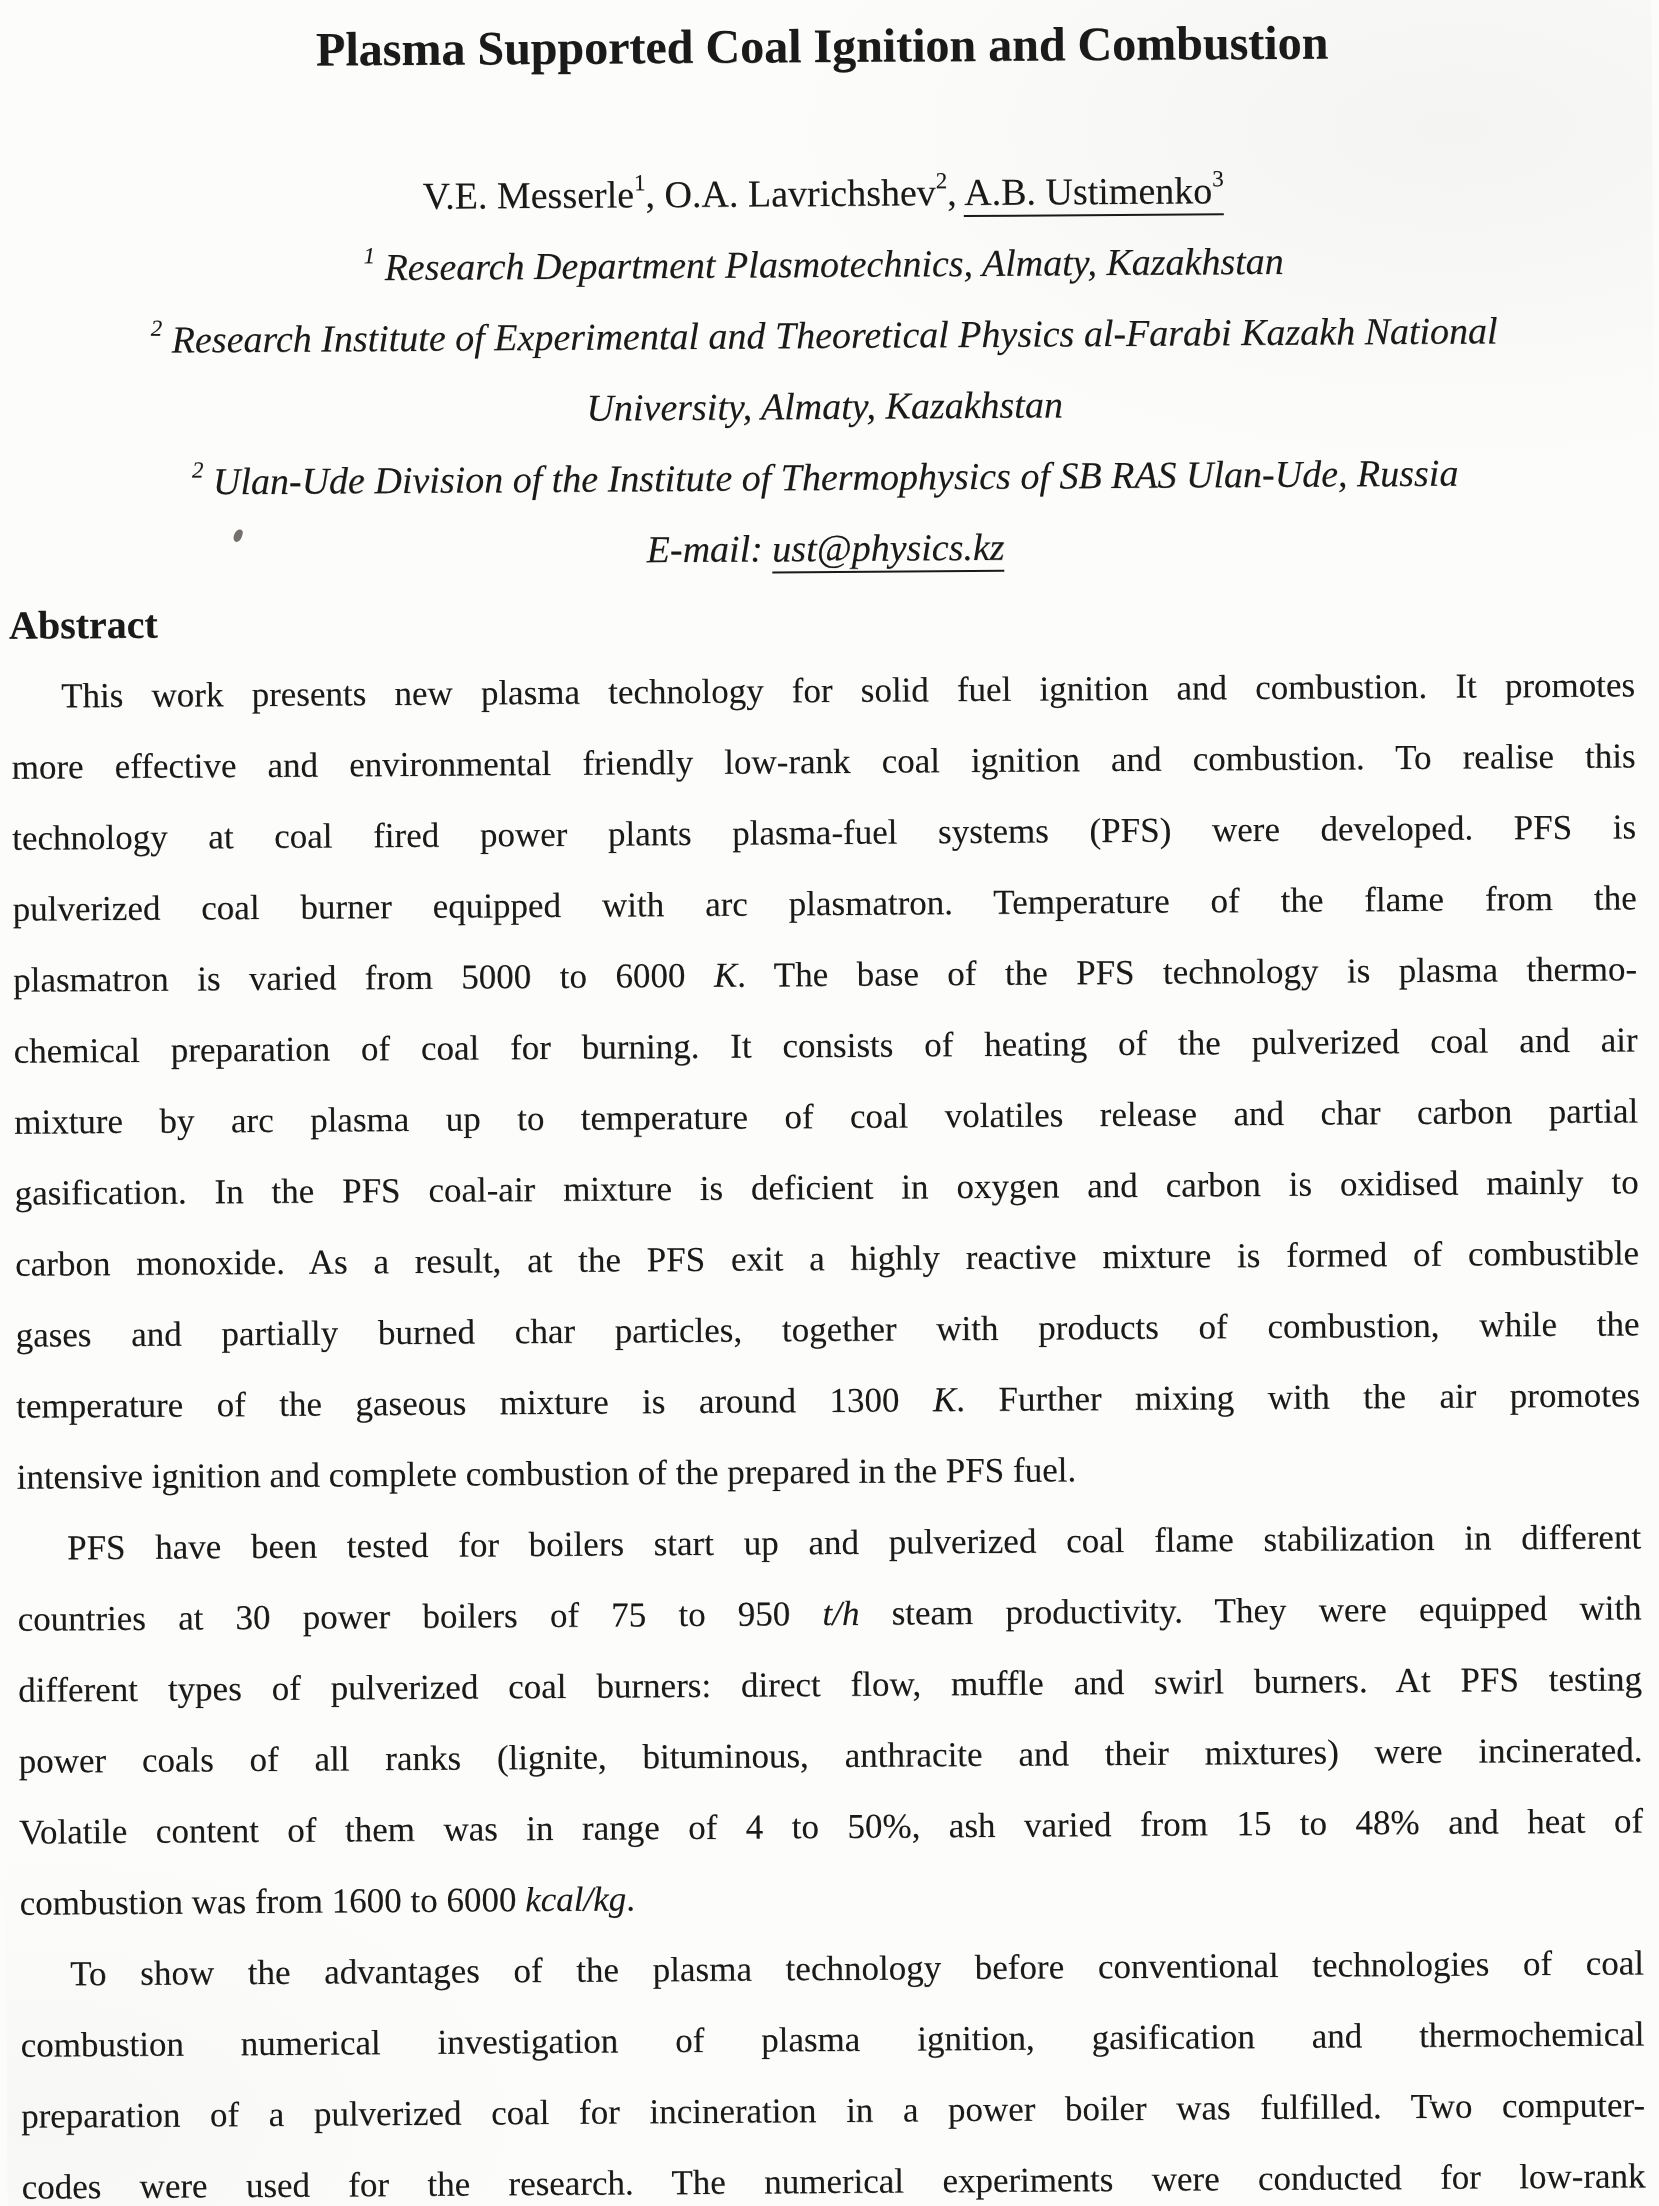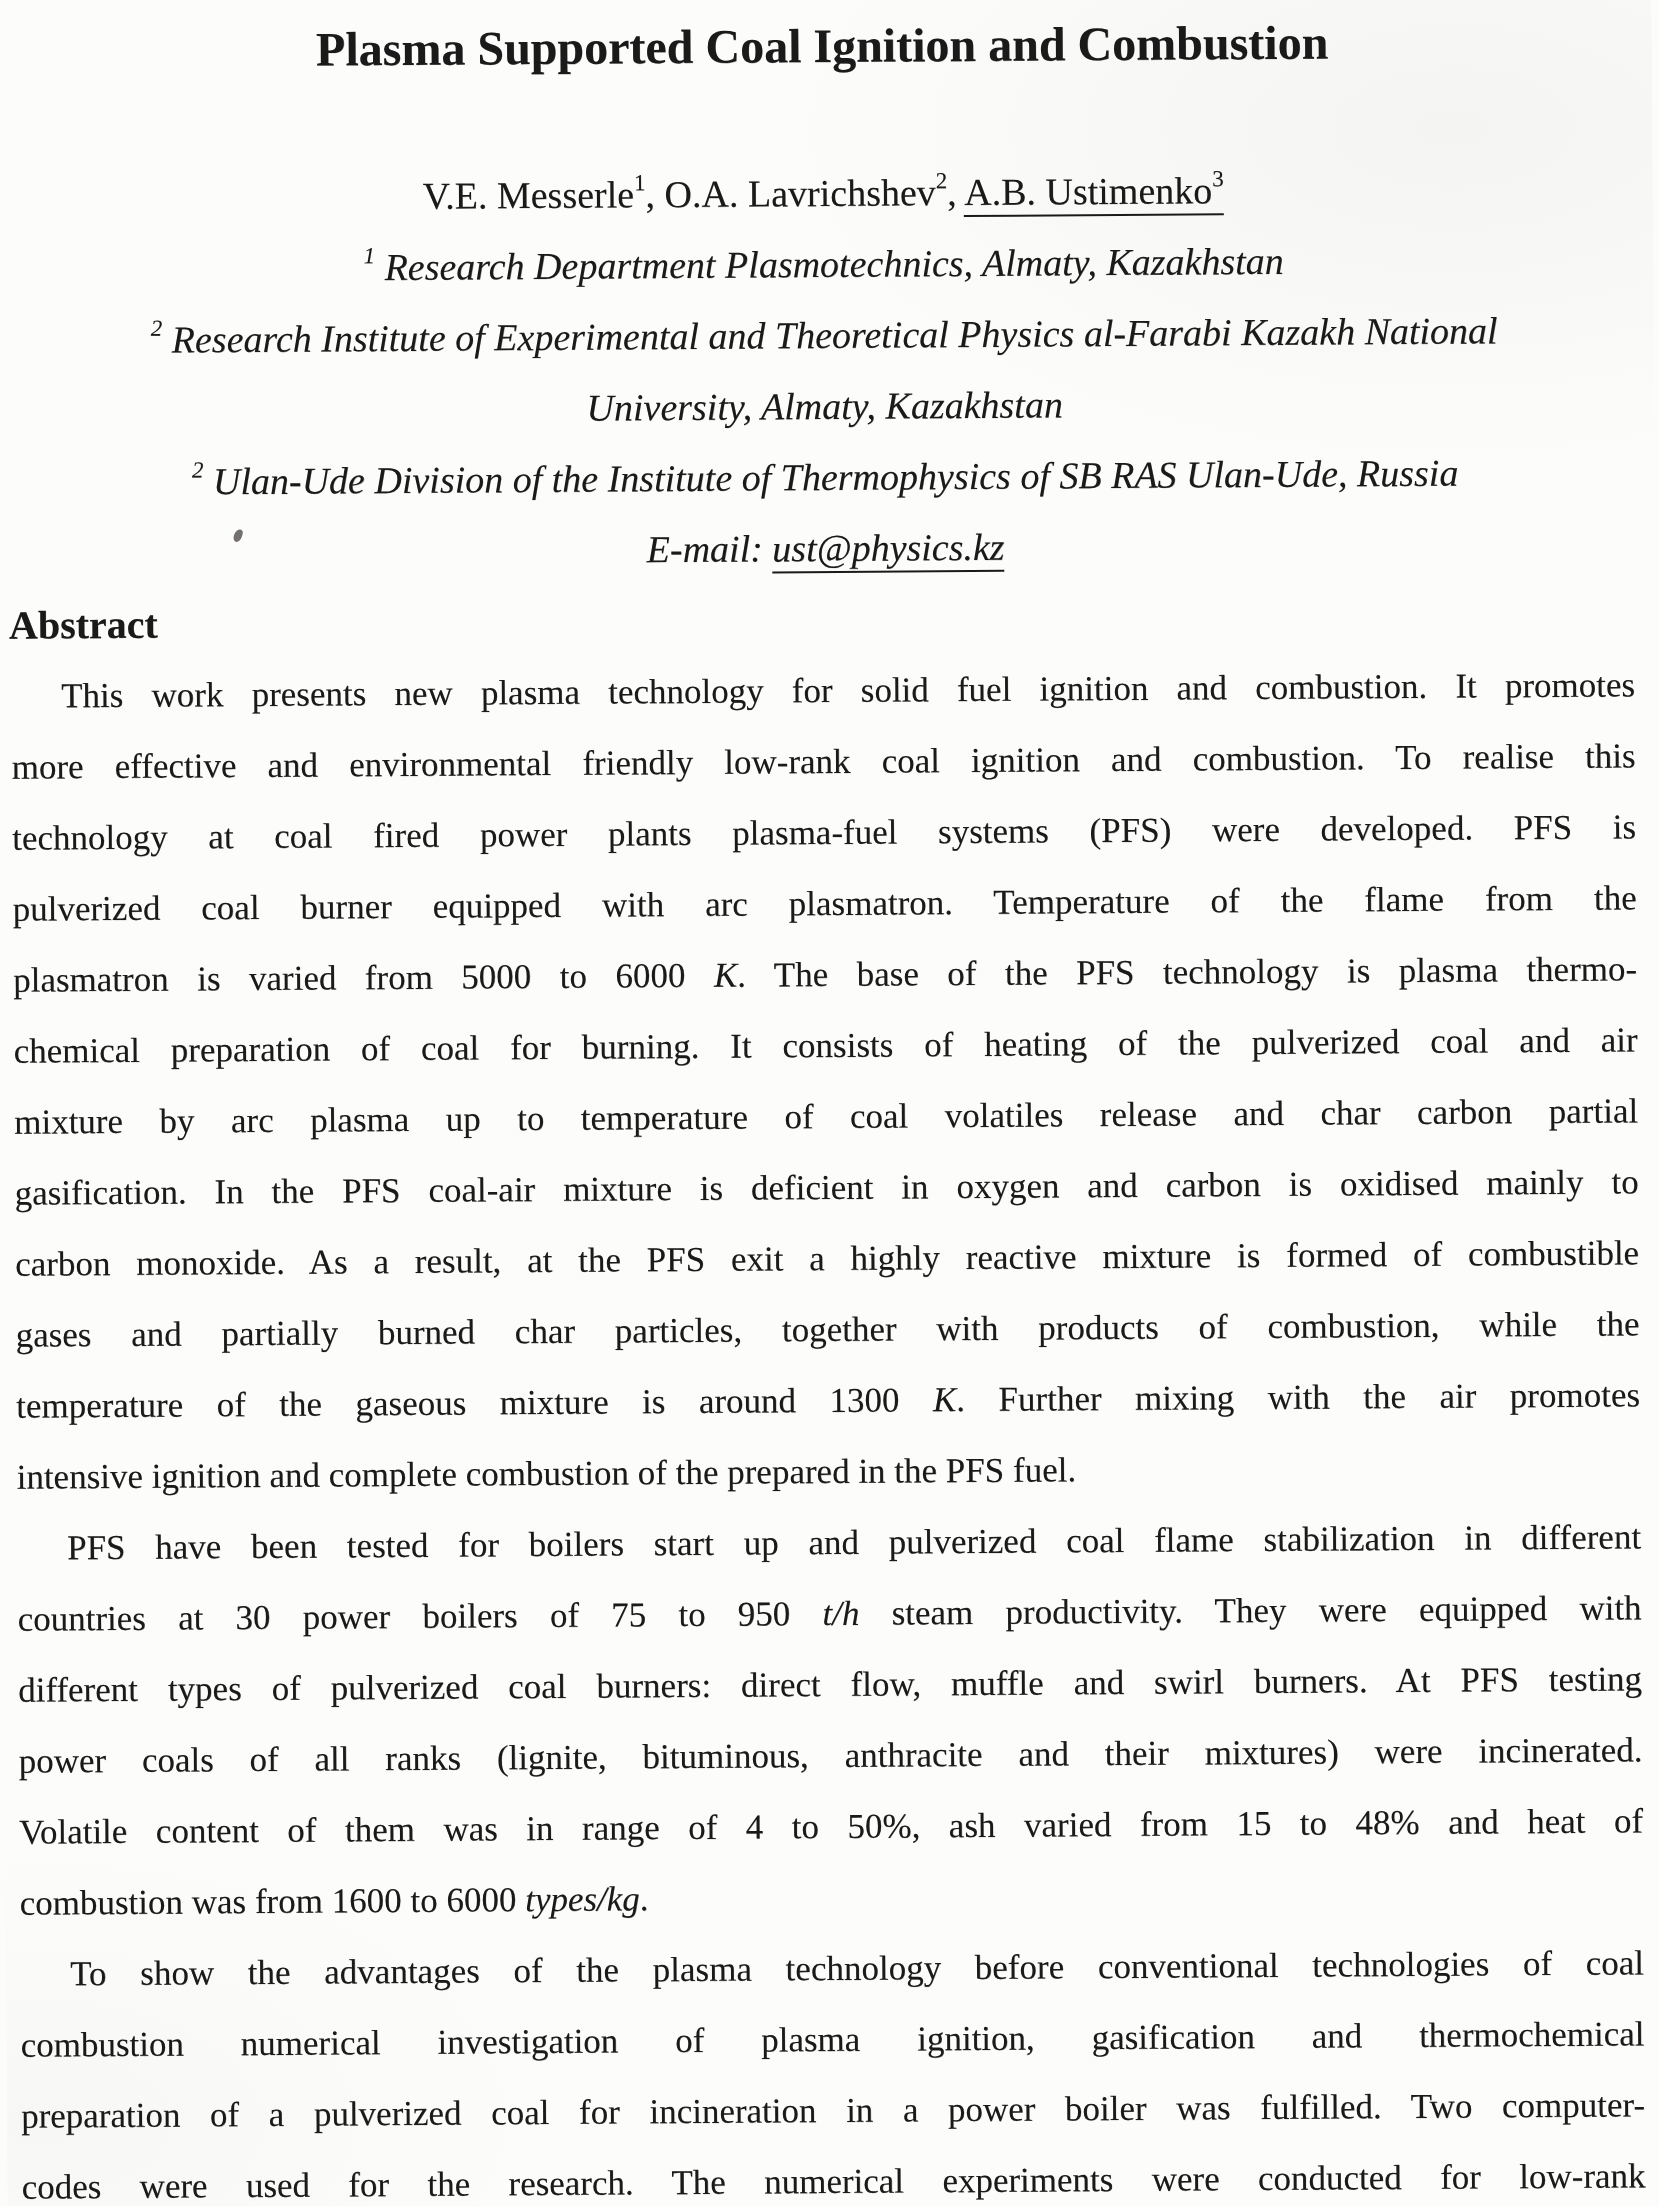--- a/index.html
+++ b/index.html
@@ -89,21 +89,21 @@
       <div class="bline just"><span>gasification. In the PFS coal-air mixture is deficient in oxygen and carbon is oxidised mainly to</span></div>
       <div class="bline just"><span>carbon monoxide. As a result, at the PFS exit a highly reactive mixture is formed of combustible</span></div>
       <div class="bline just"><span>gases and partially burned char particles, together with products of combustion, while the</span></div>
       <div class="bline just"><span>temperature of the gaseous mixture is around 1300 </span><span class="it">K</span><span>. Further mixing with the air promotes</span></div>
       <div class="bline"><span>intensive ignition and complete combustion of the prepared in the PFS fuel.</span></div>
       <div class="bline just ind"><span>PFS have been tested for boilers start up and pulverized coal flame stabilization in different</span></div>
       <div class="bline just"><span>countries at 30 power boilers of 75 to 950 </span><span class="it">t/h</span><span> steam productivity. They were equipped with</span></div>
       <div class="bline just"><span>different types of pulverized coal burners: direct flow, muffle and swirl burners. At PFS testing</span></div>
       <div class="bline just"><span>power coals of all ranks (lignite, bituminous, anthracite and their mixtures) were incinerated.</span></div>
       <div class="bline just"><span>Volatile content of them was in range of 4 to 50%, ash varied from 15 to 48% and heat of</span></div>
-      <div class="bline"><span>combustion was from 1600 to 6000 </span><span class="it">types/kg</span><span>.</span></div>
+      <div class="bline"><span>combustion was from 1600 to 6000 </span><span class="it">kcal/kg</span><span>.</span></div>
       <div class="bline just ind"><span>To show the advantages of the plasma technology before conventional technologies of coal</span></div>
       <div class="bline just"><span>combustion numerical investigation of plasma ignition, gasification and thermochemical</span></div>
       <div class="bline just"><span>preparation of a pulverized coal for incineration in a power boiler was fulfilled. Two computer-</span></div>
       <div class="bline just"><span>codes were used for the research. The numerical experiments were conducted for low-rank</span></div>
     </div>
   <div class="speck"></div>
 </div>
 
 
 </body></html>

